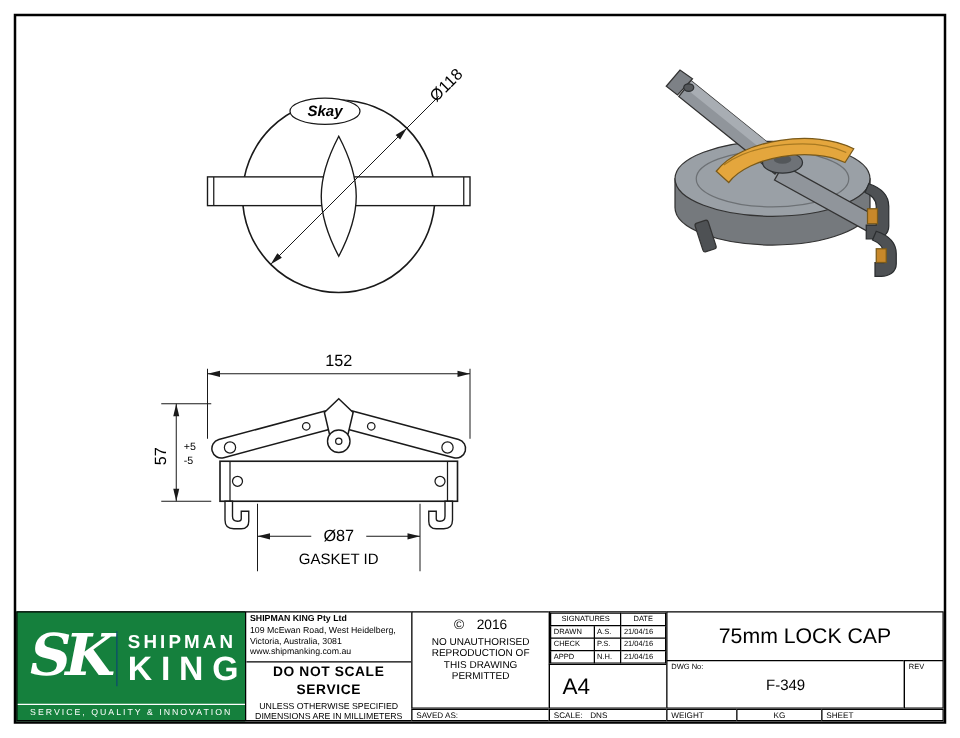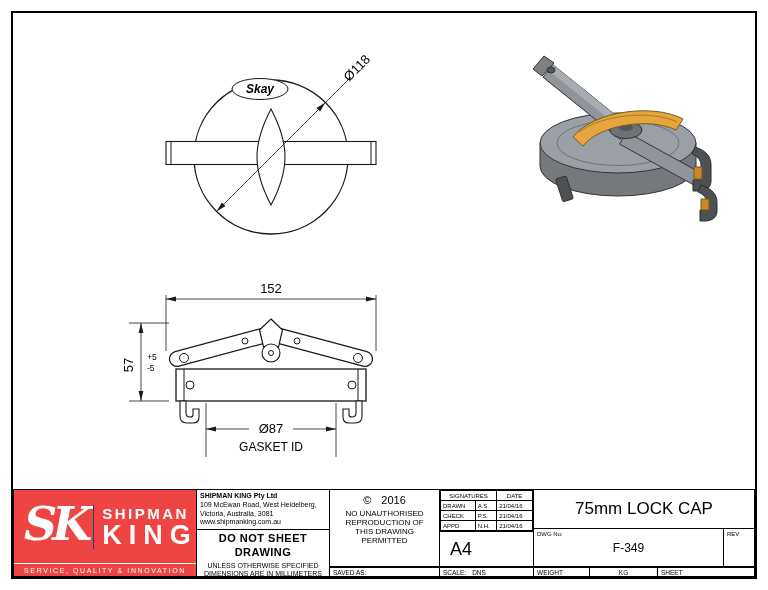--- a/index.html
+++ b/index.html
@@ -5,21 +5,21 @@
   * { margin:0; padding:0; box-sizing:border-box; }
   html,body { width:768px; height:590px; background:#fff; font-family:"Liberation Sans", sans-serif; color:#000; }
   #sheet { position:absolute; left:0; top:0; width:768px; height:590px; background:#fff; overflow:hidden; }
   #border { position:absolute; left:11px; top:11px; width:746px; height:568px; border:2px solid #000; }
   #drawing { position:absolute; left:13px; top:13px; }
 
   .cell { position:absolute; border:1px solid #000; background:#fff; overflow:hidden; }
   .tb-text { line-height:1.25; }
 
   
-  #logo-cell { background:#ef4444; color:#fff; display:flex; flex-direction:column; }
+  #logo-cell { background:#15803d; color:#fff; display:flex; flex-direction:column; }
   #logo-main { flex:1; display:flex; align-items:center; }
   #logo-monogram { font-family:"DejaVu Serif", serif; font-style:italic; font-weight:bold;
                    font-size:46px; letter-spacing:-5px; padding:0 6px 6px 10px; }
   #logo-names { display:flex; flex-direction:column; border-left:1px solid #0c4a6e; padding-left:8px; }
   #logo-name-top { font-size:15px; font-weight:bold; letter-spacing:2.5px; }
   #logo-name-bottom { font-size:27px; font-weight:bold; letter-spacing:7px; line-height:1; }
   #logo-tagline { border-top:1px solid #fff; font-size:7px; letter-spacing:1.6px; text-align:center; padding:3px 0 2px 0; }
 
   
   #info-cell { font-size:7px; }
@@ -188,21 +188,21 @@
     </div>
 
     <div id="info-cell" class="cell" style="left:196px; top:489px; width:134px; height:88px;">
       <div id="info-address" class="tb-text">
         <div class="co">SHIPMAN KING Pty Ltd</div>
         <div>109 McEwan Road, West Heidelberg,</div>
         <div>Victoria, Australia, 3081</div>
         <div>www.shipmanking.com.au</div>
       </div>
       <div id="info-note" class="tb-text">
-        <div class="big">DO NOT SHEET DRAWING</div>
+        <div class="big">DO NOT SCALE SERVICE</div>
         <div>UNLESS OTHERWISE SPECIFIED</div>
         <div>DIMENSIONS ARE IN MILLIMETERS</div>
       </div>
     </div>
 
     <div id="copy-cell" class="cell" style="left:329px; top:489px; width:111px; height:78px;">
       <div id="copy-top">
         <span class="sym">©</span><span>2016</span>
       </div>
       <div>NO UNAUTHORISED</div>

